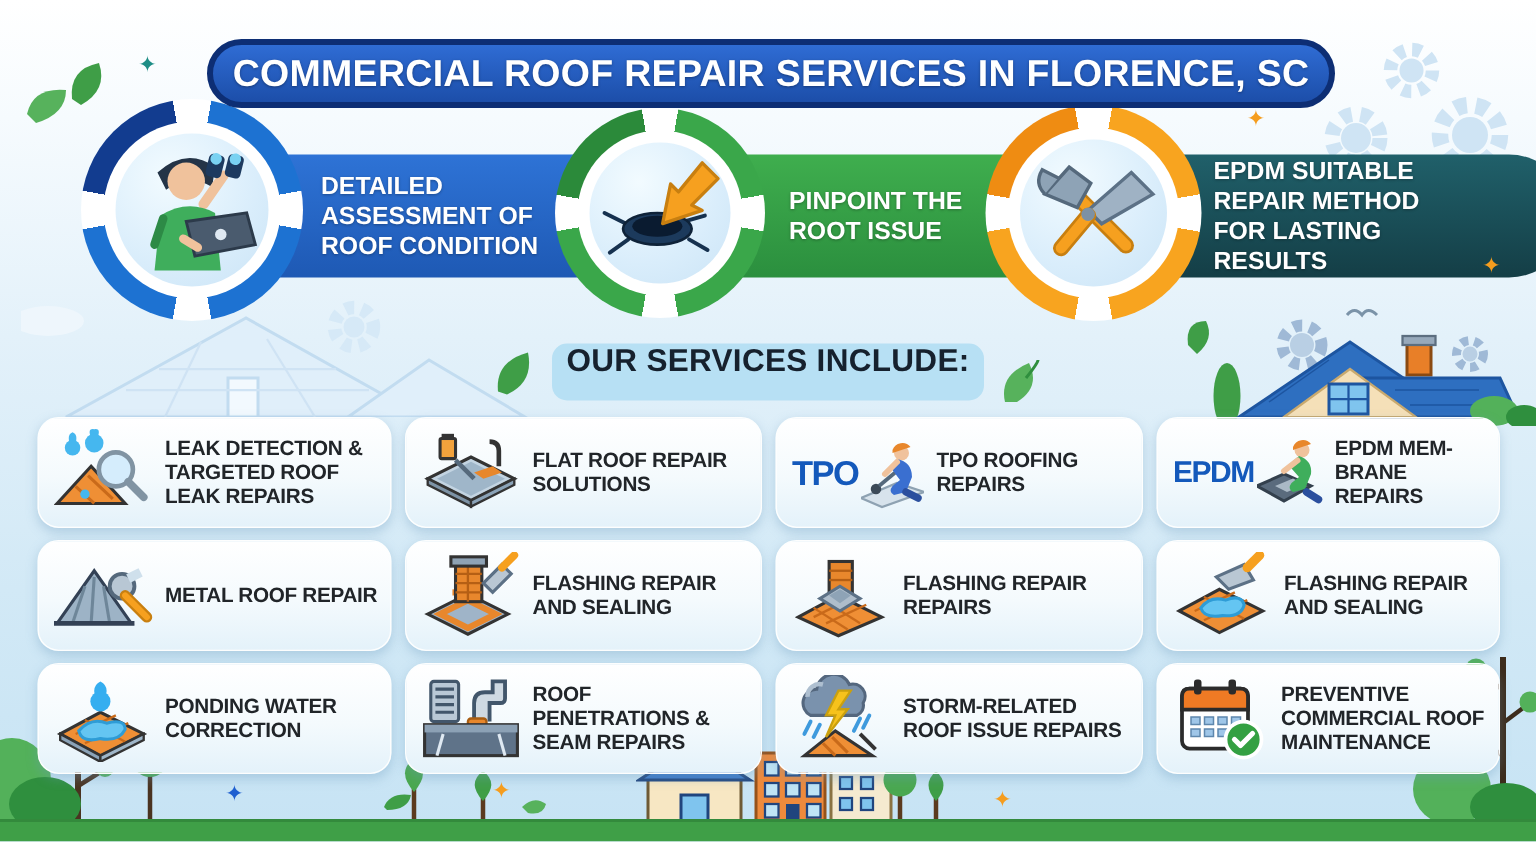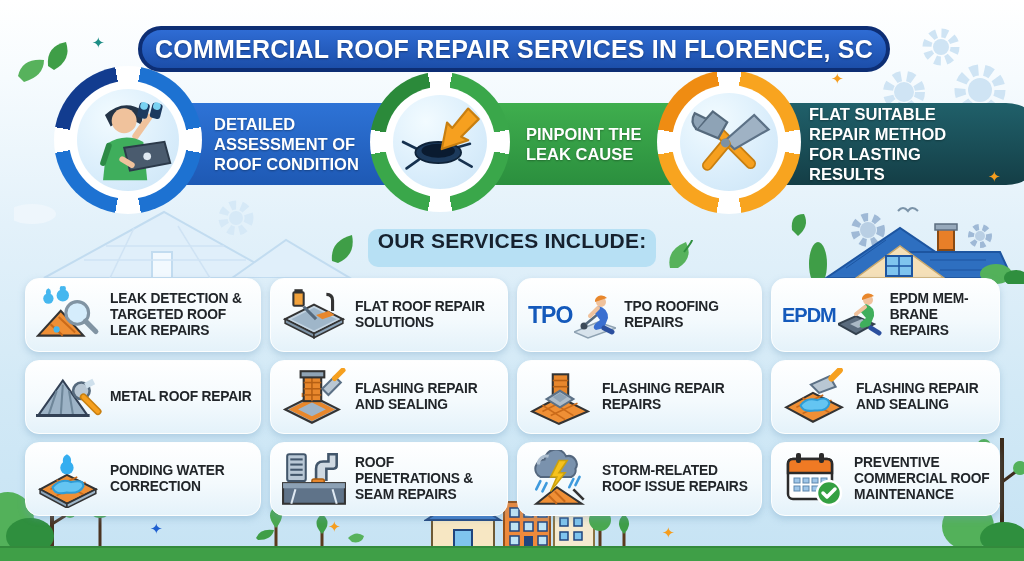--- a/index.html
+++ b/index.html
@@ -144,25 +144,25 @@
 
   <div class="abs title-pill">
     <span>COMMERCIAL ROOF REPAIR SERVICES IN FLORENCE, SC</span>
   </div>
 
   <div class="abs banner banner1">
     <div style="width:158px;">DETAILED ASSESSMENT OF ROOF CONDITION</div>
     <div class="tip"></div>
   </div>
   <div class="abs banner banner2">
-    <div style="width:130px;">PINPOINT THE LEAK CAUSE</div>
+    <div style="width:130px;">PINPOINT THE ROOT ISSUE</div>
     <div class="tip"></div>
   </div>
   <div class="abs banner banner3">
-    <div style="width:172px;">FLAT SUITABLE REPAIR METHOD FOR LASTING RESULTS</div>
+    <div style="width:172px;">EPDM SUITABLE REPAIR METHOD FOR LASTING RESULTS</div>
   </div>
 
   <div class="abs ring ring1">
     <div class="disc">
       <svg width="96" height="96" viewBox="0 0 100 100">
         <path d="M26,24 Q46,6 66,20 L64,34 Q48,24 32,36 Z" fill="#243447"></path>
         <circle cx="46" cy="30" r="13" fill="#f0c29c"></circle>
         <path d="M58,46 L72,26" stroke="#f0c29c" stroke-width="7" stroke-linecap="round"></path>
         <g transform="rotate(14 68 22)">
           <rect x="60" y="12" width="11" height="16" rx="3" fill="#1d3a5f"></rect>

